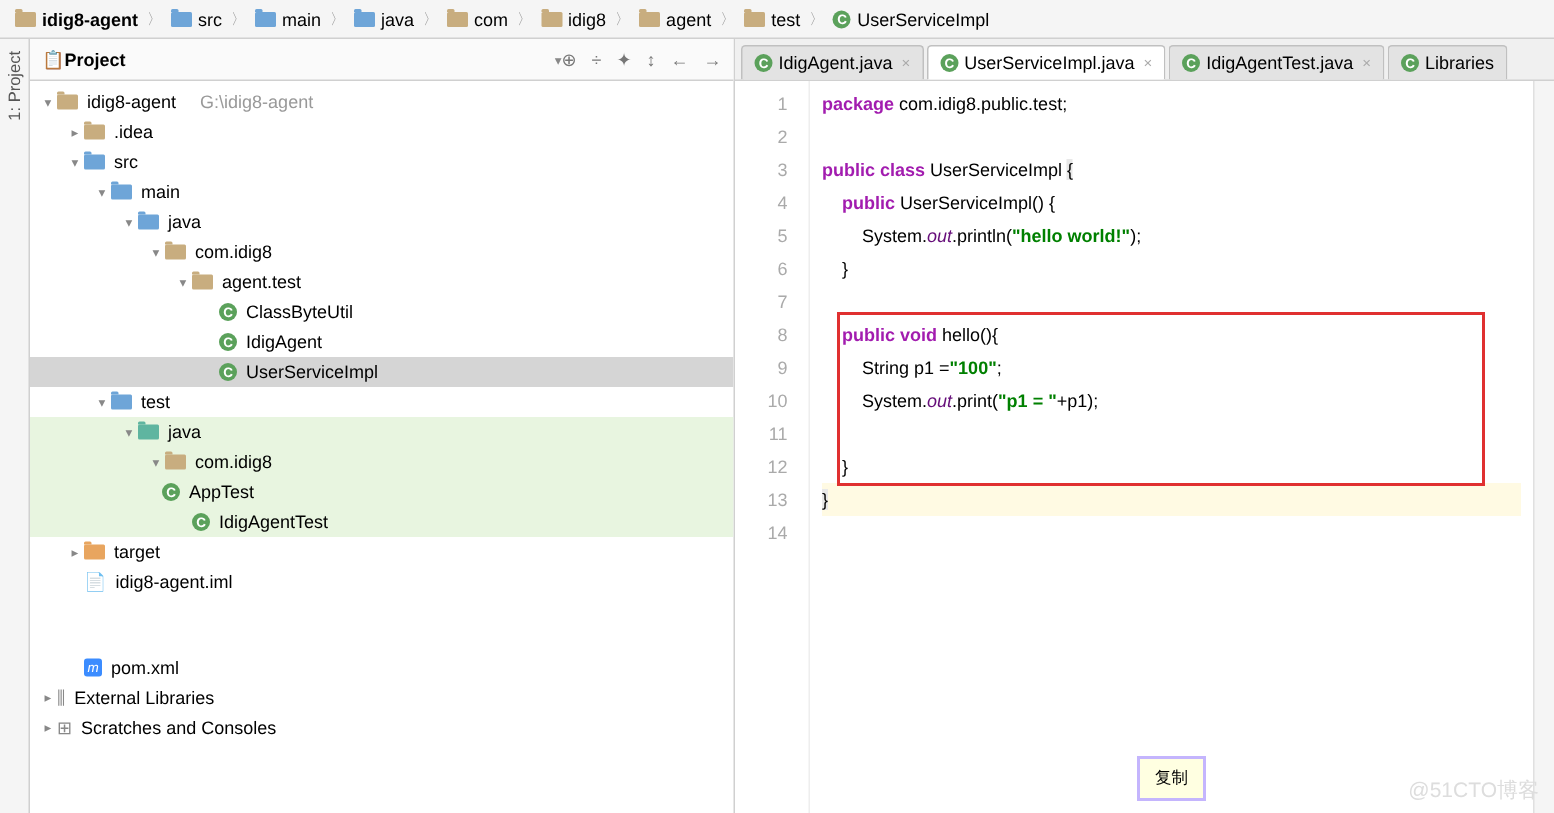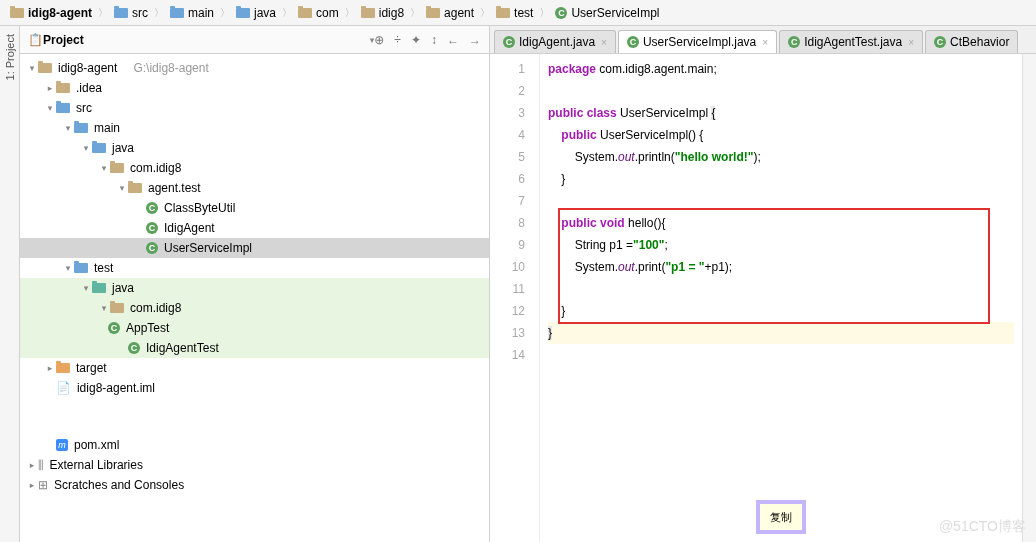--- a/index.html
+++ b/index.html
@@ -40,21 +40,21 @@
 .code-area { flex:1; display:flex; position:relative; background:#fff; }
 .gutter { width:50px; text-align:right; padding:4px 14px 4px 4px; color:#aaa; font-family:Consolas,monospace; font-size:13px; line-height:22px; border-right:1px solid #eee; background:#fff; }
 .code { flex:1; padding:4px 8px; font-family:Consolas,monospace; font-size:13px; line-height:22px; position:relative; }
 .code .line { white-space:pre; }
 .kw { color:#a21caf; font-weight:bold; }
 .str { color:#008000; font-weight:bold; }
 .field { color:#660e7a; font-style:italic; }
 .code .hl { background:#e8e8e8; }
 .code .caret-line { background:#fffae3; }
 .red-box { position:absolute; border:2px solid #e03030; pointer-events:none; }
-.tooltip { position:absolute; bottom:8px; left:50%; transform:translateX(-50%); background:#ffffe1; border:4px solid #c4b5fd; padding:2px 10px; font-size:11px; }
+.tooltip { position:absolute; bottom:8px; left:50%; transform:translateX(-50%); background:#ffffe1; border:2px solid #c4b5fd; padding:2px 10px; font-size:11px; }
 .wm { position:absolute; right:10px; bottom:6px; color:#ddd; font-size:14px; pointer-events:none; }
 .right-gutter { width:14px; border-left:1px solid #e0e0e0; background:#f5f5f5; }
 </style>
 </head>
 <body>
 
 <div class="breadcrumb" id="bc">
     <div class="crumb">
       <span class="fico"></span>
       <span style="font-weight:bold">idig8-agent</span>
@@ -237,42 +237,42 @@
           <span>UserServiceImpl.java</span>
           <span class="close">×</span>
         </div>
         <div class="tab">
           <span class="cico"></span>
           <span>IdigAgentTest.java</span>
           <span class="close">×</span>
         </div>
         <div class="tab">
           <span class="cico"></span>
-          <span>CtBehavior</span>
+          <span>Libraries</span>
         </div>
       </div>
     <div class="code-area">
       <div class="gutter" id="gutter">
           <div>1</div>
           <div>2</div>
           <div>3</div>
           <div>4</div>
           <div>5</div>
           <div>6</div>
           <div>7</div>
           <div>8</div>
           <div>9</div>
           <div>10</div>
           <div>11</div>
           <div>12</div>
           <div>13</div>
           <div>14</div>
         </div>
       <div class="code">
-<div class="line"><span class="kw">package</span><span> com.idig8.agent.main;</span></div>
+<div class="line"><span class="kw">package</span><span> com.idig8.public.test;</span></div>
 <div class="line"> </div>
 <div class="line"><span class="kw">public</span> <span class="kw">class</span><span> UserServiceImpl </span><span class="hl">{</span></div>
 <div class="line">    <span class="kw">public</span><span> UserServiceImpl() {</span></div>
 <div class="line">        <span>System.</span><span class="field">out</span><span>.println(</span><span class="str">"hello world!"</span><span>);</span></div>
 <div class="line">    <span>}</span></div>
 <div class="line"> </div>
 <div class="line">    <span class="kw">public</span> <span class="kw">void</span><span> hello(){</span></div>
 <div class="line">        <span>String p1 =</span><span class="str">"100"</span><span>;</span></div>
 <div class="line">        <span>System.</span><span class="field">out</span><span>.print(</span><span class="str">"p1 = "</span><span>+p1);</span></div>
 <div class="line"> </div>

